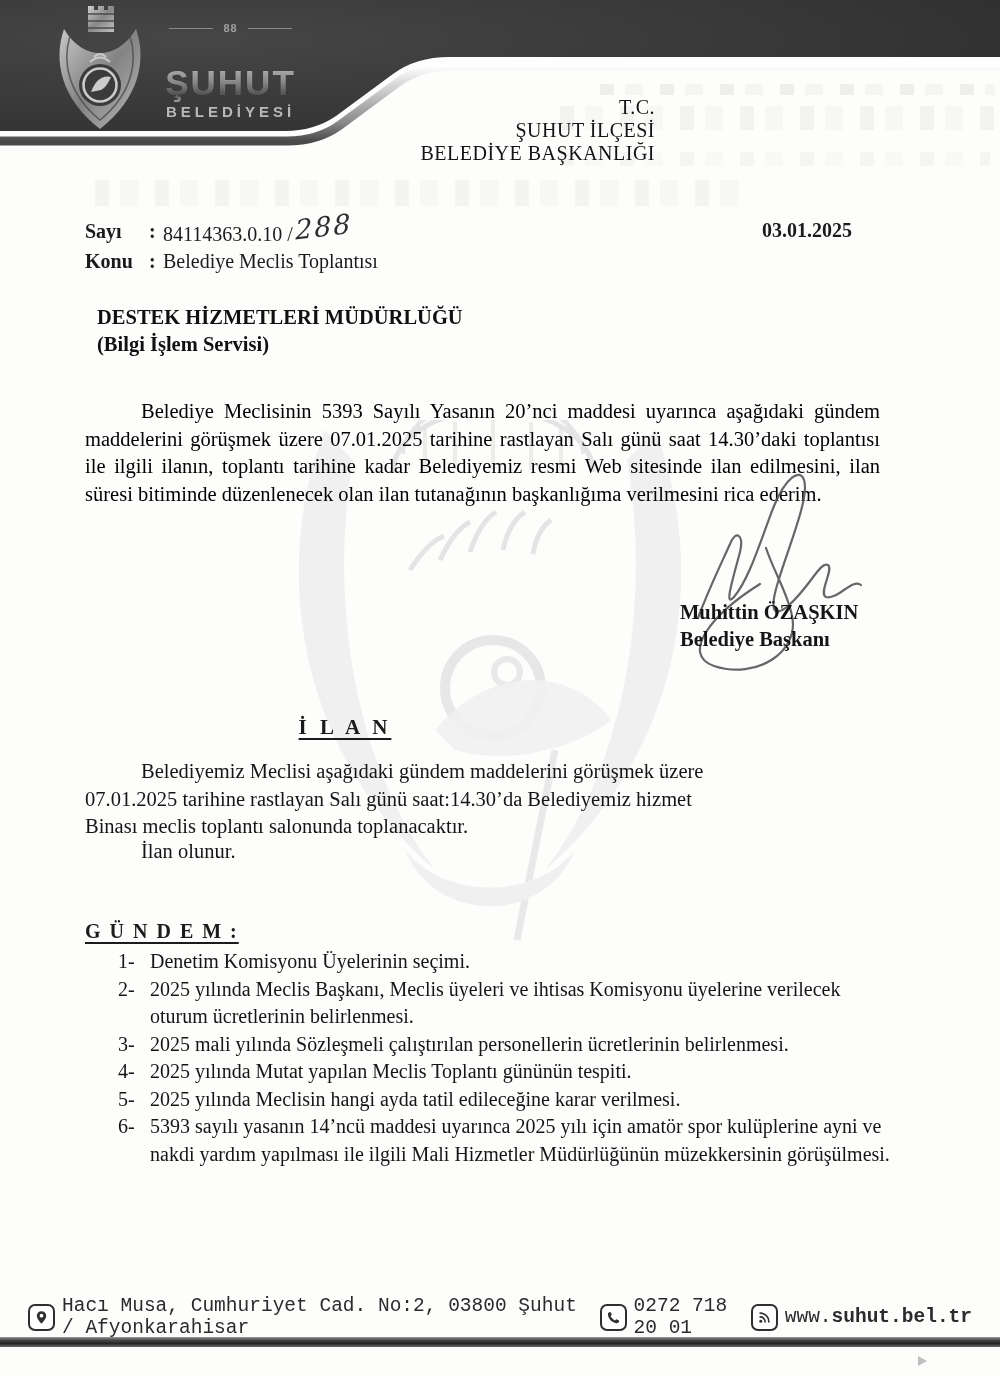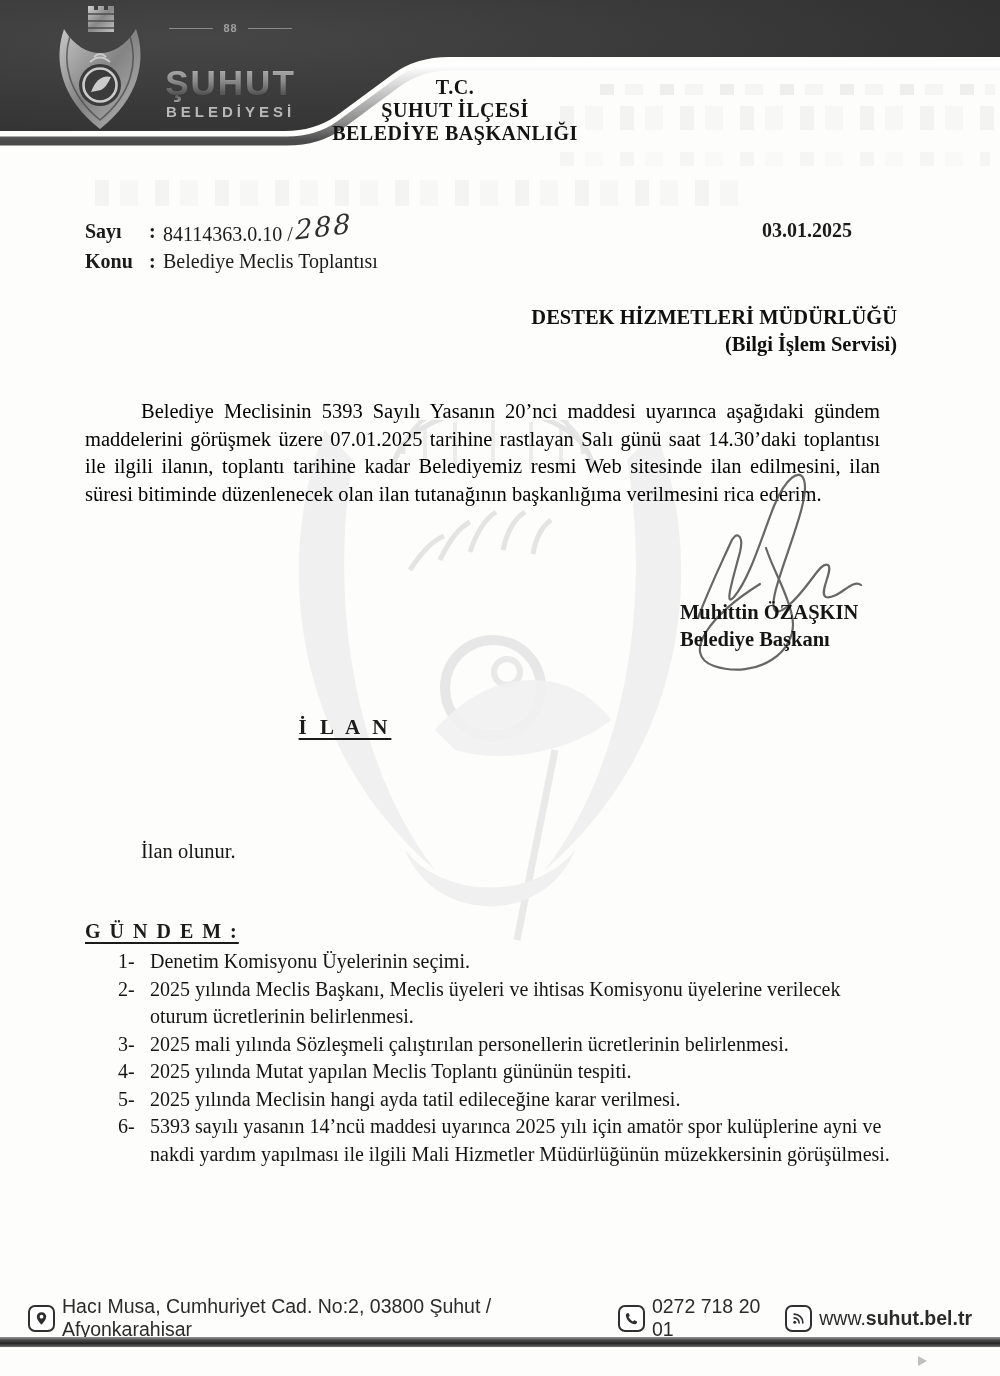--- a/index.html
+++ b/index.html
@@ -14,40 +14,40 @@
   .logo-text{position:absolute;left:138px;top:22px;width:185px;text-align:center;z-index:3;
     font-family:"Liberation Sans",sans-serif;}
   .logo-year{display:flex;align-items:center;justify-content:center;gap:10px;color:#9f9f9f;
     font-size:11px;letter-spacing:1px;font-weight:700;}
   .logo-year .rule{display:inline-block;width:44px;height:0;border-top:1px solid #8a8a8a;}
   .logo-title{font-size:35px;font-weight:700;letter-spacing:2px;line-height:38px;
     background:linear-gradient(180deg,#f2f2f2 0%,#b9b9b9 45%,#6f6f6f 80%,#cfcfcf 100%);
     -webkit-background-clip:text;background-clip:text;color:transparent;
     text-shadow:0 0 1px rgba(0,0,0,.25);margin-top:30px;}
   .logo-sub{font-size:15px;font-weight:700;letter-spacing:4px;color:#b8b8b8;margin-top:1px;}
-  .letterhead{position:absolute;left:255px;top:76px;width:400px;text-align:center;z-index:3;
-    font-weight:700;font-size:20px;line-height:23px;letter-spacing:.5px;color:#141414;}
+  .letterhead{position:absolute;left:255px;top:96px;width:400px;text-align:right;z-index:3;
+    font-weight:400;font-size:20px;line-height:23px;letter-spacing:.5px;color:#141414;}
   
   .noise{position:absolute;z-index:1;opacity:.5;filter:blur(.6px);
     background:repeating-linear-gradient(90deg,rgba(70,70,70,.16) 0 14px,rgba(70,70,70,0) 14px 25px,rgba(70,70,70,.09) 25px 43px,rgba(70,70,70,0) 43px 60px);}
   .n1{left:600px;top:84px;width:395px;height:11px;}
   .n2{left:560px;top:106px;width:435px;height:24px;opacity:.35;}
   .n3{left:95px;top:180px;width:660px;height:26px;opacity:.3;}
   .n4{left:560px;top:152px;width:430px;height:14px;opacity:.25;}
   
   .meta{position:absolute;left:85px;top:218px;z-index:4;font-size:20px;}
   .meta-row{display:flex;line-height:27px;}
   .meta-label{font-weight:700;width:64px;}
   .meta-sep{width:14px;font-weight:700;}
   .handwritten{display:inline-block;font-family:"DejaVu Serif",serif;font-style:italic;
     font-size:27px;letter-spacing:2px;color:#2e2e2e;transform:rotate(-7deg) skewX(-6deg);
     position:relative;top:-5px;margin-left:2px;}
   .doc-date{position:absolute;left:762px;top:219px;font-weight:700;font-size:20px;z-index:4;}
   
-  .recipient{position:absolute;left:97px;top:304px;width:800px;text-align:right;z-index:4;
+  .recipient{position:absolute;left:97px;top:304px;width:800px;text-align:left;z-index:4;
     font-weight:700;font-size:20.5px;line-height:27px;color:#101010;}
   
   .body-par{position:absolute;left:85px;top:398px;width:795px;z-index:4;
     font-size:20.5px;line-height:27.5px;text-align:justify;text-indent:56px;color:#000000;}
   
   .watermark{position:absolute;left:255px;top:420px;z-index:0;}
   
   .sig-svg{position:absolute;left:668px;top:466px;z-index:4;}
   .sig-block{position:absolute;left:680px;top:599px;z-index:5;font-weight:700;
     font-size:20.5px;line-height:27px;color:#151515;}
@@ -62,21 +62,21 @@
   .gundem-head{position:absolute;left:85px;top:920px;z-index:4;font-weight:700;font-size:20px;
     letter-spacing:2px;text-decoration:underline;text-underline-offset:4px;}
   .agenda{position:absolute;left:118px;top:948px;width:772px;z-index:4;margin:0;padding:0;
     list-style:none;font-size:20px;line-height:27.5px;color:#151515;}
   .agenda li{display:flex;}
   .agenda .num{flex:0 0 32px;}
   .agenda .txt{flex:1;}
   
   .footer{position:absolute;left:28px;top:1295px;width:944px;z-index:4;display:flex;
     justify-content:space-between;align-items:center;
-    font-family:Liberation Sans, sans-serif;font-size:19.5px;color:#2b2b2b;}
+    font-family:Liberation Mono, monospace;font-size:19.5px;color:#2b2b2b;}
   .f-item{display:flex;align-items:center;gap:7px;}
   .f-icon{flex:0 0 auto;width:27px;height:27px;border:2.2px solid #2f2f2f;border-radius:7px;
     display:flex;align-items:center;justify-content:center;background:#fff;box-sizing:border-box;}
   .f-bold{font-weight:700;}
   .footer-bar{position:absolute;left:0;top:1337px;width:1000px;height:10px;z-index:4;
     background:linear-gradient(180deg,#9a9a9a 0%,#4a4a4a 30%,#262626 65%,#6a6a6a 100%);}
   .artifact{position:absolute;left:918px;top:1356px;width:0;height:0;z-index:4;opacity:.55;
     border-left:9px solid #8d8d8d;border-top:5px solid transparent;border-bottom:5px solid transparent;}
 </style>
 </head>
@@ -186,20 +186,23 @@
       <path d="M30,152 C42,120 54,96 62,78 C68,63 76,69 72,86 C64,116 56,142 66,131 C82,112 94,70 106,40 C118,11 132,2 136,14 C142,31 120,82 110,116 C102,142 104,153 120,140 C142,121 152,95 160,99 C166,103 150,128 158,131 C170,134 184,112 193,119"></path>
       <path d="M92,118 C44,148 12,188 46,200 C88,214 132,186 124,150 C120,128 106,106 98,82"></path>
     </g>
   </svg>
   <div class="sig-block">
     <div>Muhittin ÖZAŞKIN</div>
     <div>Belediye Başkanı</div>
   </div>
 
   <div class="ilan-head">İ L A N</div>
+  <div class="ilan-par">Belediyemiz Meclisi aşağıdaki gündem maddelerini görüşmek üzere
+07.01.2025 tarihine rastlayan Salı günü saat:14.30’da Belediyemiz hizmet
+Binası meclis toplantı salonunda toplanacaktır.</div>
   <div class="ilan-closing">İlan olunur.</div>
 
   <div class="gundem-head">G Ü N D E M :</div>
   <ol class="agenda">
     <li>
       <span class="num">1-</span>
       <span class="txt">Denetim Komisyonu Üyelerinin seçimi.</span>
     </li>
     <li>
       <span class="num">2-</span>

